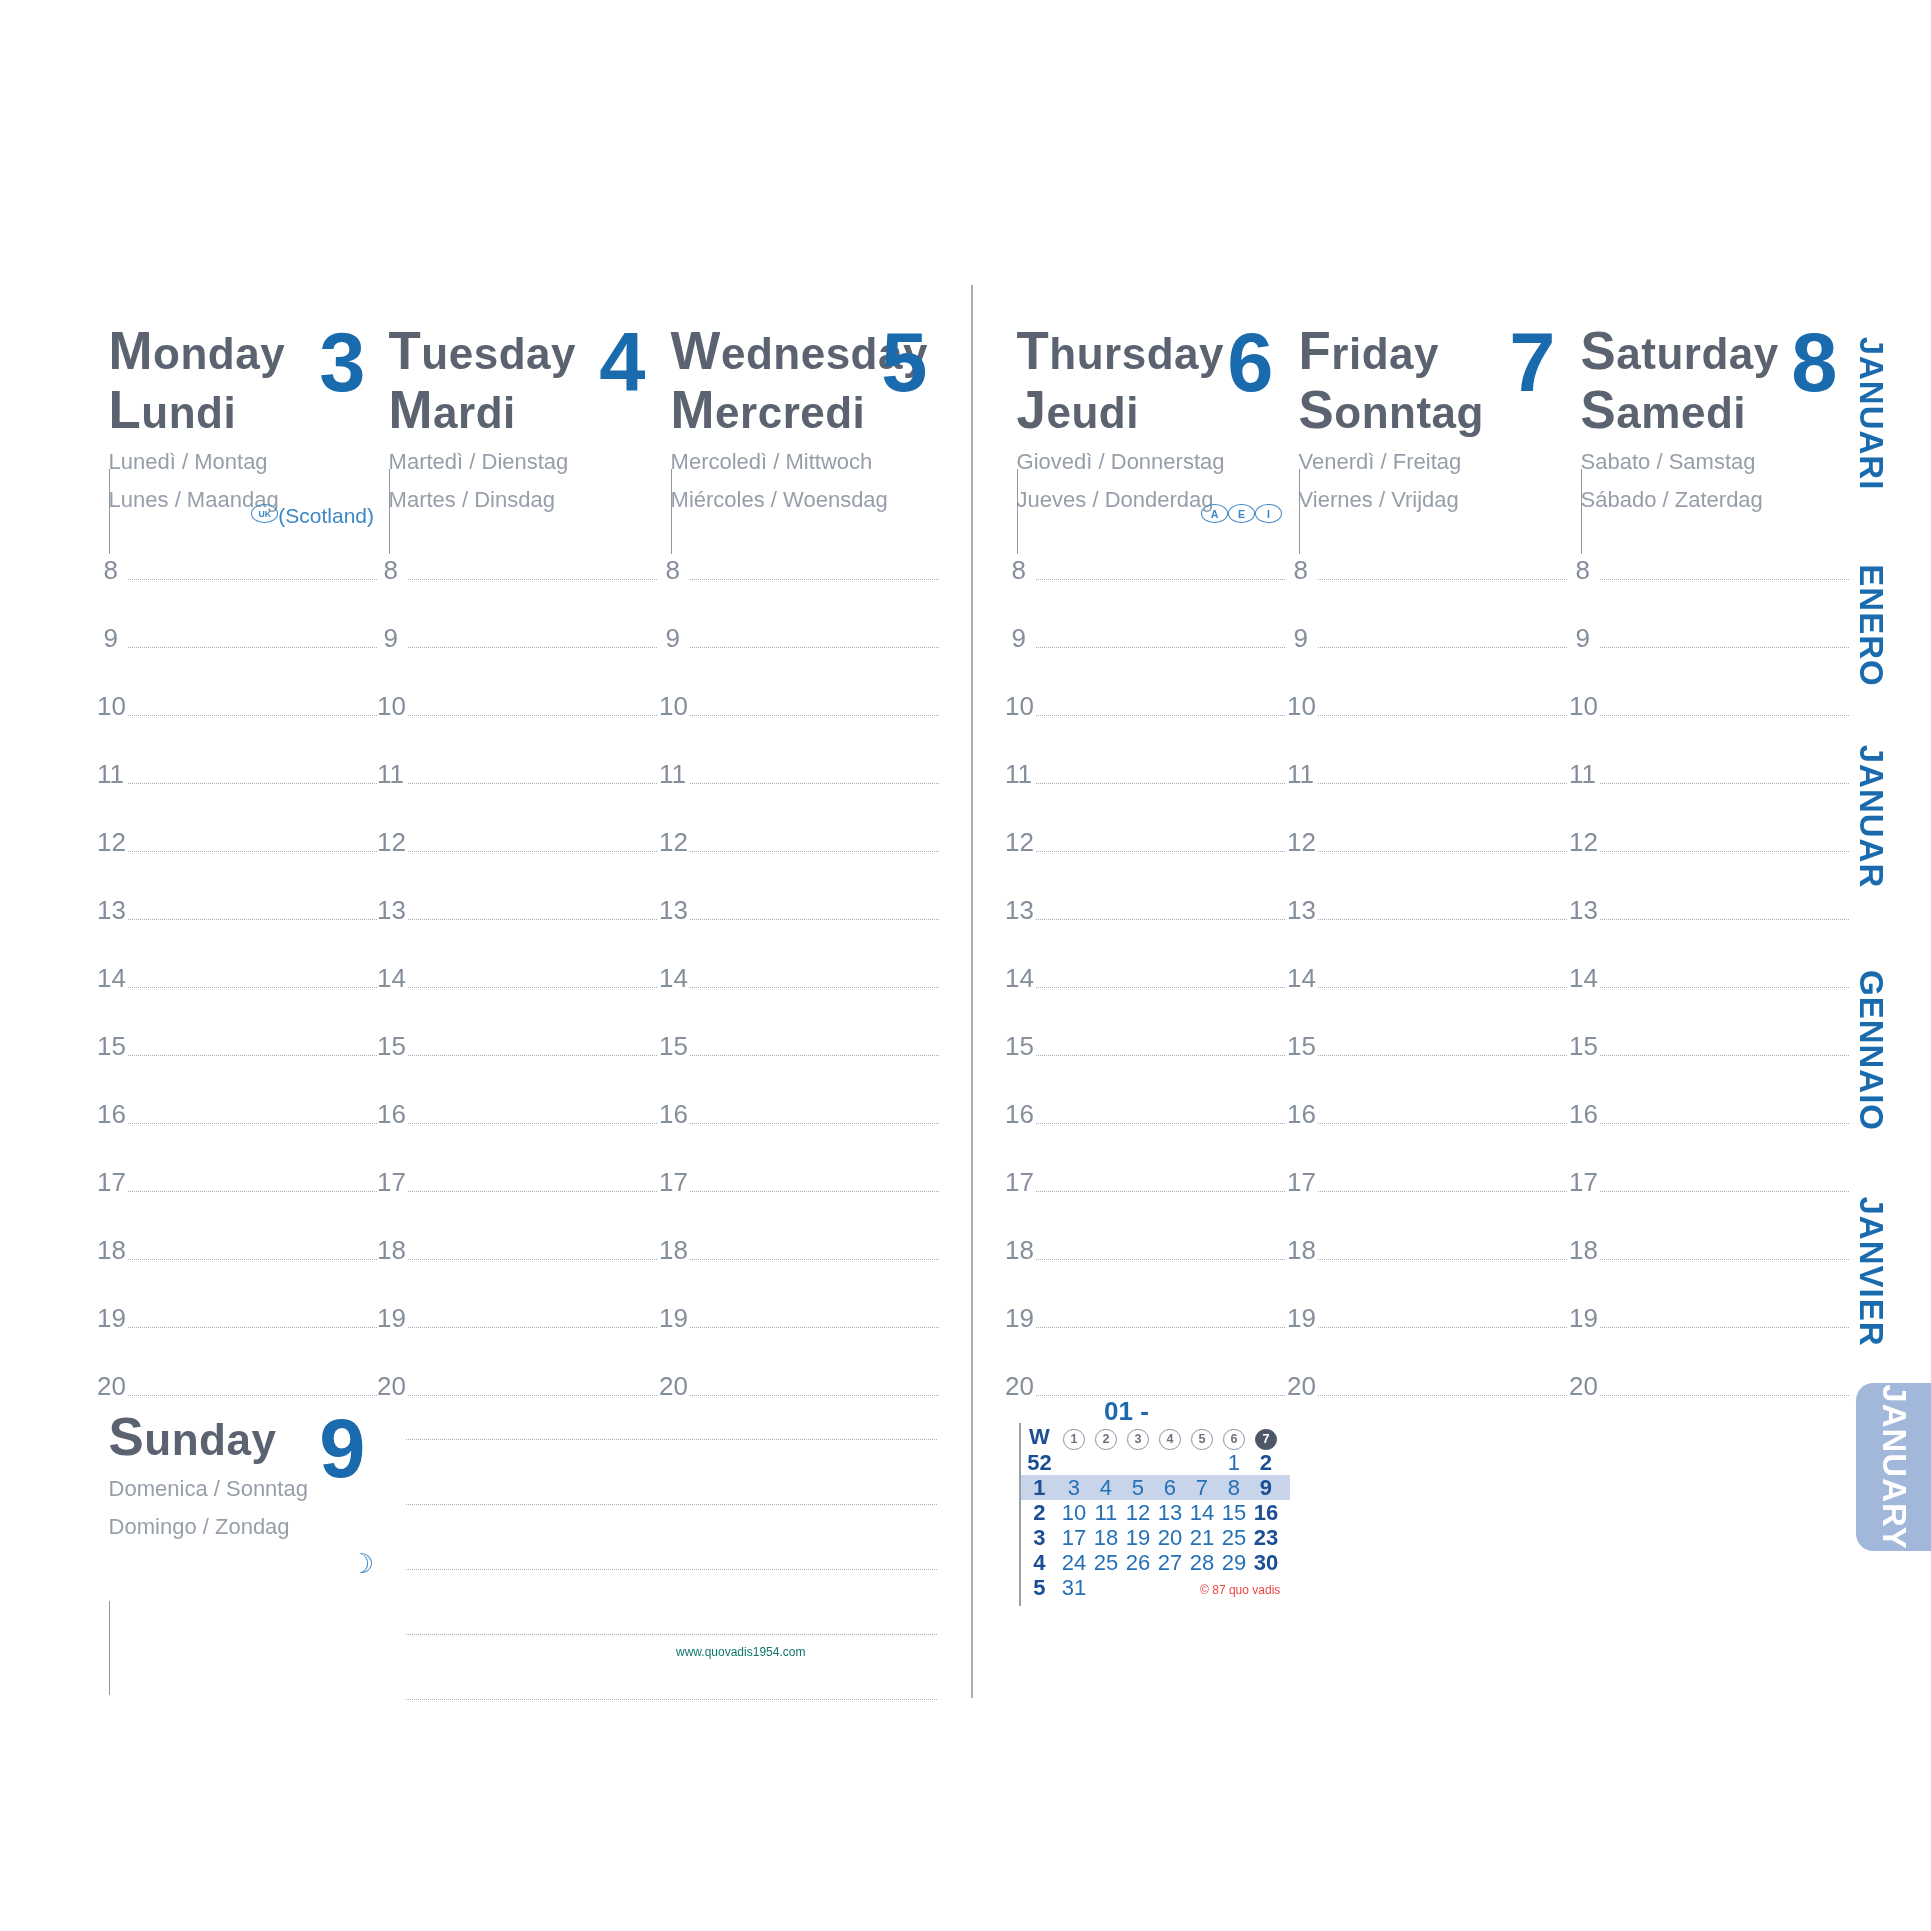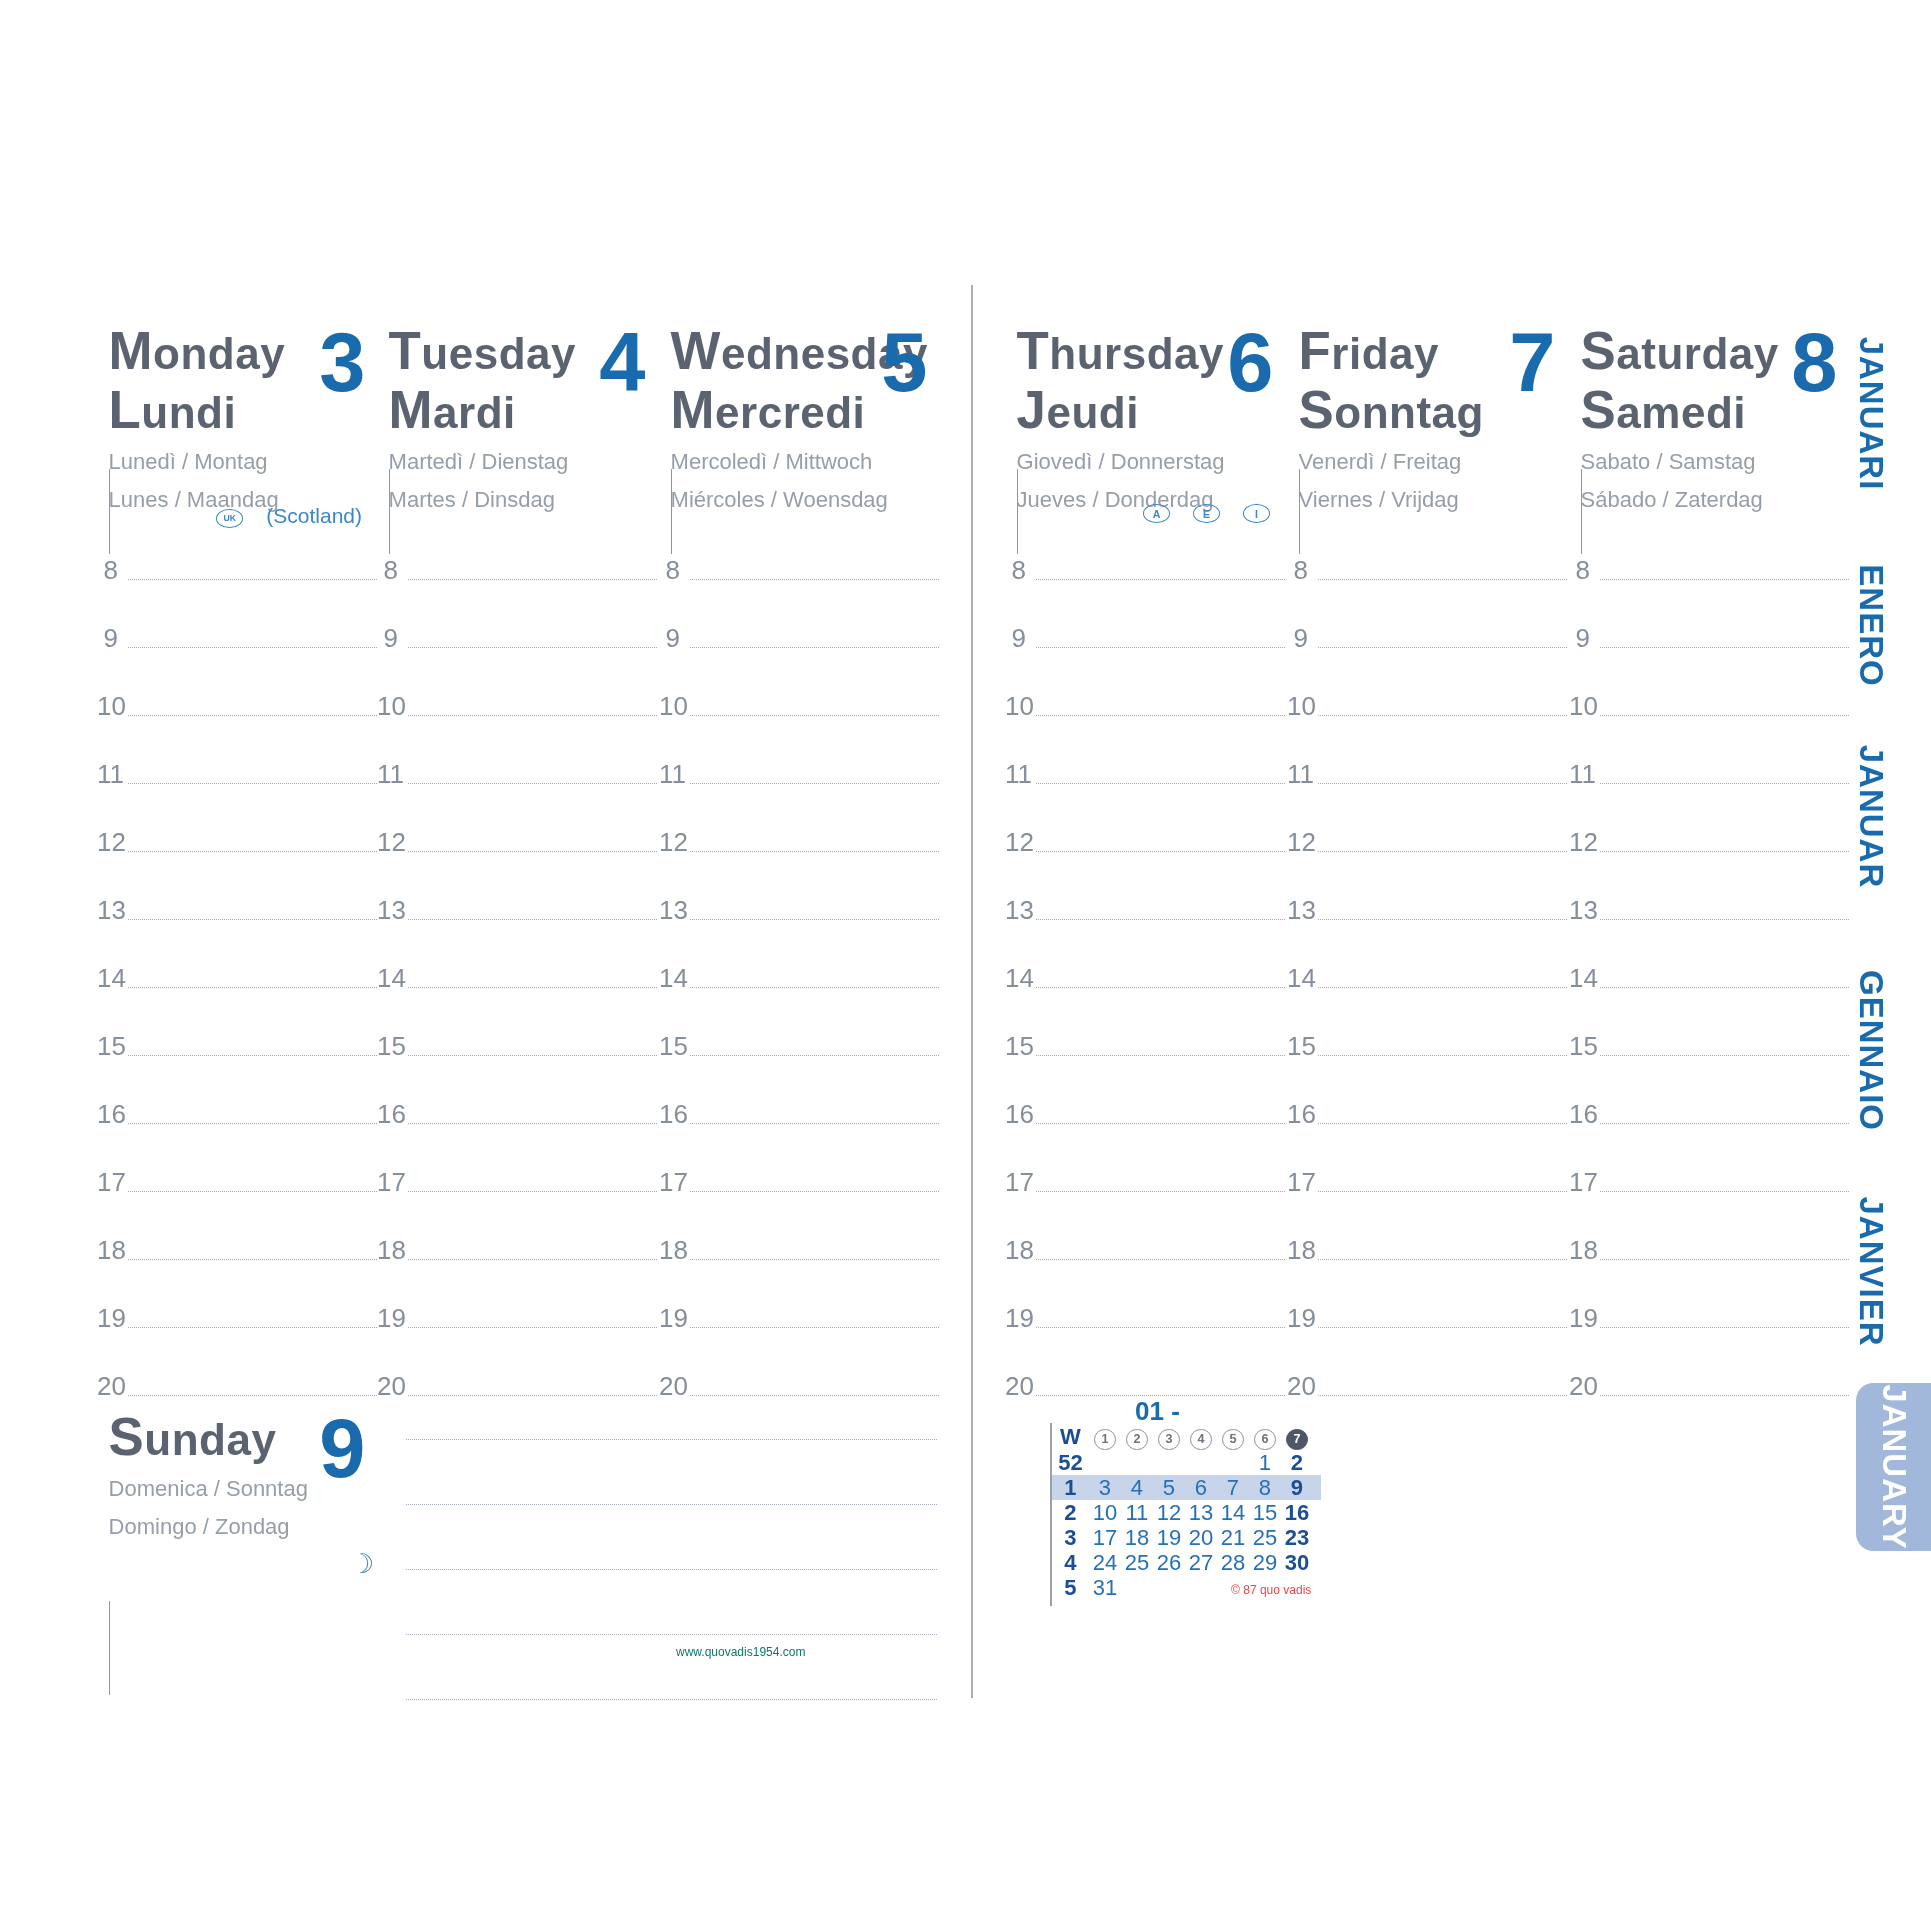--- a/index.html
+++ b/index.html
@@ -14,21 +14,21 @@
   .c0{left:97px;} .c1{left:377px;} .c2{left:659px;}
   .c3{left:1005px;} .c4{left:1287px;} .c5{left:1569px;}
 
   .day-name{margin-left:11.6px;padding-top:3.9px;font-size:44px;line-height:56px;
             font-weight:700;color:#5b6370;letter-spacing:0.5px;}
   .day-name div::first-letter{font-size:1.2em;}
   .day-subs{margin-left:11.6px;margin-top:1.9px;font-size:22px;line-height:38px;color:#969ea9;}
   .day-date{position:absolute;top:1.9px;right:11.6px;font-size:83px;line-height:83px;
             font-weight:700;color:#1a6aae;}
   .head-rule{position:absolute;left:11.6px;top:150px;width:1.9px;height:85px;background:#8f97a3;}
-  .day-note{position:absolute;top:185px;right:15px;display:flex;align-items:flex-end;gap:23px;
+  .day-note{position:absolute;top:185px;right:3px;display:flex;align-items:flex-start;gap:0;
             font-size:21px;color:#3c87c6;white-space:nowrap;}
   .badge{display:inline-flex;align-items:center;justify-content:center;
          width:25px;height:17.4px;border:1.9px solid #3c87c6;border-radius:50%;
          font-size:10.6px;font-weight:700;color:#3c87c6;}
   .badge.uk{font-size:8.7px;}
 
   
   .hours{position:absolute;left:0;top:193px;width:280px;}
   .hour-row{position:relative;height:68px;}
   .hour-num{position:absolute;left:0;bottom:-5.8px;width:21px;text-align:right;
@@ -39,21 +39,21 @@
   .sunday-block{position:absolute;left:97px;top:1405px;width:280px;height:290px;}
   .sun-rule{position:absolute;left:11.6px;top:196px;width:1.9px;height:94px;background:#8f97a3;}
   .moon{position:absolute;left:253px;top:143px;font-size:27px;color:#4a8fc7;}
   .sunday-lines{position:absolute;left:406px;top:1375px;width:531px;}
   .sun-row{height:64px;border-bottom:1.9px dotted #a6adb8;}
 
   .footer-url{position:absolute;left:676px;top:1645px;width:261px;
               font-size:12px;color:#0f766e;}
 
   
-  .mini-cal{position:absolute;left:1019px;top:1396px;width:271px;height:217px;margin-left:31px;}
+  .mini-cal{position:absolute;left:1019px;top:1396px;width:271px;height:217px;}
   .mc-title{position:absolute;left:35px;top:0;width:145px;text-align:center;
             font-size:26px;font-weight:700;color:#1a6aae;}
   .mc-rule{position:absolute;left:0;top:27px;width:1.9px;height:183px;background:#9aa0a8;}
   .mc-grid{position:absolute;left:1.9px;top:27px;width:269px;}
   .mc-row{display:flex;height:25px;align-items:center;}
   .mc-head{height:27px;}
   .mc-circles{display:flex;}
   .mc-cell{width:32px;text-align:center;font-size:22px;color:#2571b7;}
   .mc-week{width:37px;font-weight:700;color:#1b4e94;}
   .mc-sun{font-weight:700;color:#1b4e94;}

